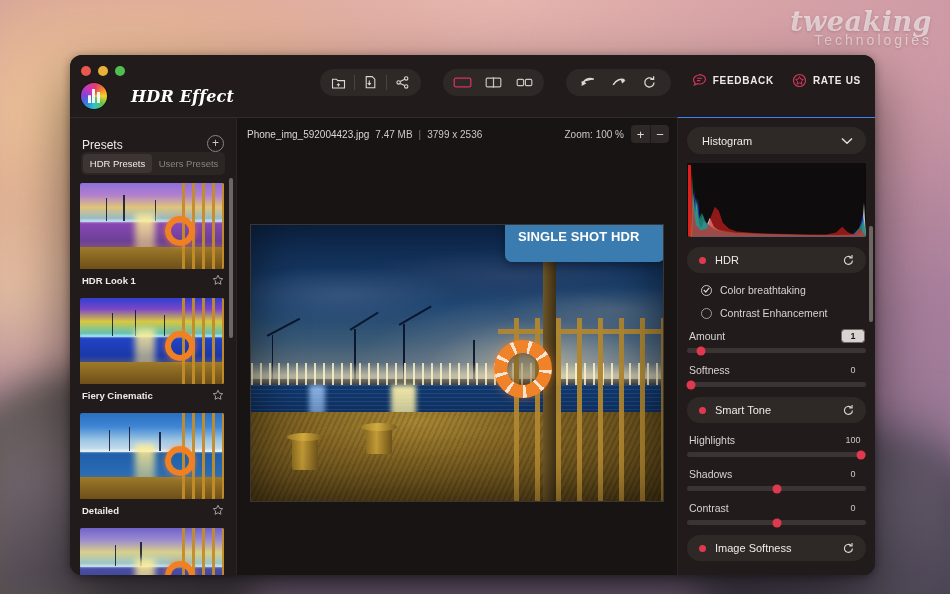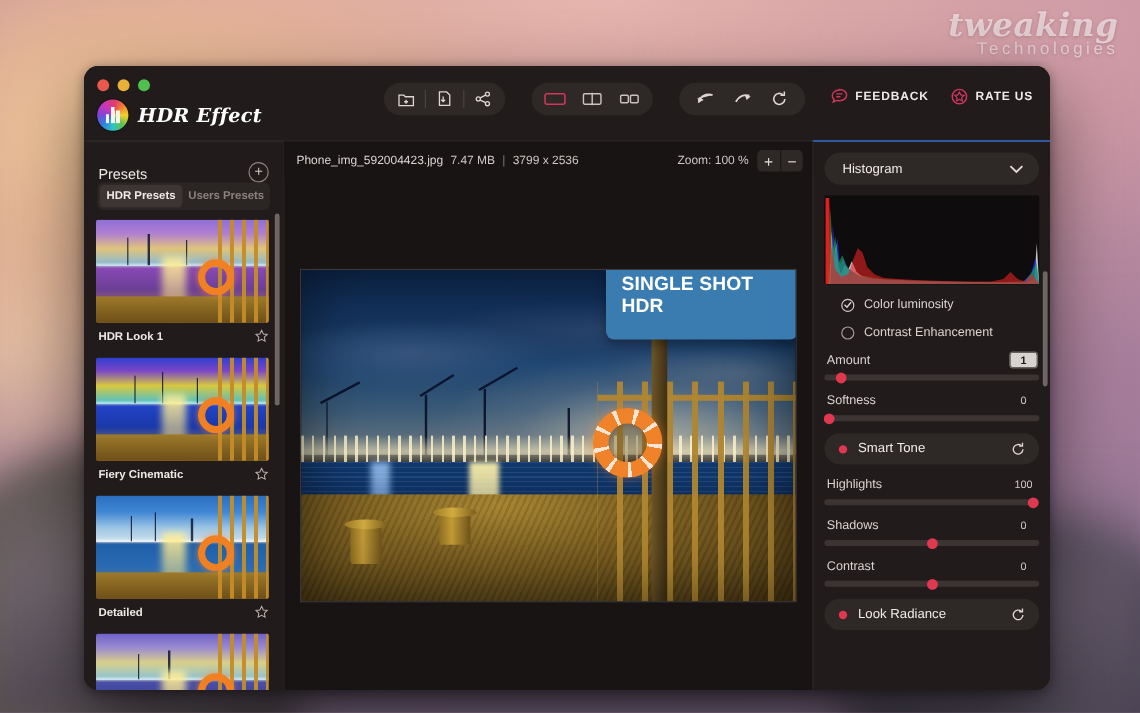--- a/index.html
+++ b/index.html
@@ -119,21 +119,21 @@
     background:
       linear-gradient(90deg,
         #f3f3f3 0 3px, transparent 3px 4.5px,
         #f3f3f3 4.5px 7.5px, transparent 7.5px 9px,
         #f3f3f3 9px 12px);
     clip-path: polygon(0 45%, 26% 45%, 26% 0, 62% 0, 62% 22%, 100% 22%, 100% 100%, 0 100%);
   }
   .brand-name {
     color: #fff; font-family: "DejaVu Serif", serif;
     font-style: italic; font-weight: 700;
-    font-size: 16px; letter-spacing: .2px;
+    font-size: 16px; letter-spacing: .2px; margin-left: 16px;
   }
 
   .toolbar-center {
     position: absolute; left: 250px; top: 14px;
     display: flex; align-items: center; gap: 22px;
   }
   .tool-group {
     display: flex; align-items: center;
     background: #2e2827;
     border-radius: 15px;
@@ -187,21 +187,21 @@
     font-size: 12px; line-height: 1; cursor: pointer;
     padding-bottom: 1px;
   }
   .presets-tabs {
     display: flex; margin: 0 11px 8px 11px;
     background: #2b2523; border-radius: 5px;
     padding: 2px; gap: 2px;
   }
   .ptab {
     flex: 1; text-align: center;
-    font-size: 9.5px; font-weight: 700;
+    font-size: 9.5px; font-weight: 400;
     padding: 4px 2px; border-radius: 4px;
     color: #8b8280; cursor: pointer;
     white-space: nowrap;
   }
   .ptab.active { background: #3c3533; color: #f0eae9; }
 
   .presets-list {
     flex: 1; overflow: hidden;
     padding: 0 10px 0 10px;
     position: relative;
@@ -433,21 +433,21 @@
     box-shadow: 0 3px 10px rgba(0,0,0,0.35);
   }
   .callout::after {
     content: "";
     position: absolute; right: -8px; top: 18px;
     border: 8px solid transparent;
     border-left-color: #3a7cb0;
     border-right-width: 0;
   }
   .callout-title {
-    font-size: 16px; font-weight: 700;
+    font-size: 13px; font-weight: 700;
     letter-spacing: .1px; margin-bottom: 5px;
   }
   .callout-body { font-size: 11px; line-height: 1.35; color: #f0f5fa; }
 
   
   .adjust-panel {
     width: 198px; flex: 0 0 198px;
     background: #211c1b;
     border-top: 1px solid #3b82f6;
     border-left: 1px solid #2a2423;
@@ -813,28 +813,36 @@
         <svg class="hist-canvas" viewBox="0 0 180 74" preserveAspectRatio="none">
           <rect x="0" y="0" width="180" height="74" fill="#0e0c0c"></rect>
           <rect x="1" y="2" width="3" height="72" fill="#e02020"></rect>
           <path d="M4,74 L6,30 L8,52 L10,40 L12,60 L14,66 L17,58 L20,62 L23,55 L27,64 L32,68 L40,70 L55,71 L80,72 L110,72.5 L140,73 L170,73 L176,70 L178,40 L180,74 Z" fill="#d8d8d8" opacity="0.92"></path>
           <path d="M5,74 L7,24 L9,48 L11,36 L13,58 L16,52 L19,60 L24,64 L30,68 L42,70 L60,71 L90,72 L130,72.6 L165,73 L173,66 L177,52 L180,74 Z" fill="#2030e8" opacity="0.78"></path>
           <path d="M3,74 L5,10 L7,46 L9,34 L12,56 L15,50 L18,58 L22,63 L28,66 L36,68 L48,70 L70,71 L100,72 L140,72.6 L168,72 L174,64 L178,56 L180,74 Z" fill="#20c040" opacity="0.55"></path>
           <path d="M2,74 L4,4 L6,44 L9,62 L14,68 L20,66 L24,54 L28,44 L32,48 L36,60 L42,66 L50,69 L62,70 L80,71 L100,71.5 L124,72 L140,72 L150,70 L156,64 L162,70 L168,72 L174,66 L180,74 Z" fill="#e02020" opacity="0.62"></path>
         </svg>
       </div>
 
+      <div class="section-head">
+        <span class="sec-dot"></span>
+        <span class="sec-title">HDR</span>
+        <svg width="13" height="13" viewBox="0 0 15 15">
+            <path d="M12 7.4a4.6 4.6 0 1 1-1.5-3.4" fill="none" stroke="#ddd6d4" stroke-width="1.3"></path>
+            <path d="M11.6 1.2v3.2H8.4" fill="none" stroke="#ddd6d4" stroke-width="1.3"></path>
+          </svg>
+      </div>
 
       <div class="radio-row">
         <span class="radio checked">
           <svg width="7" height="6" viewBox="0 0 7 6">
               <path d="M.8 3l2 2L6.2.9" fill="none" stroke="#d9d2d0" stroke-width="1.2"></path>
             </svg>
         </span>
-        <span class="radio-label">Color luminosity</span>
+        <span class="radio-label">Color breathtaking</span>
       </div>
       <div class="radio-row">
         <span class="radio"></span>
         <span class="radio-label">Contrast Enhancement</span>
       </div>
 
       <div class="slider-block">
         <div class="slider-top">
           <span class="slider-label">Amount</span>
           <span class="slider-val editing">1</span>
@@ -888,21 +896,21 @@
           <span class="slider-label">Contrast</span>
           <span class="slider-val">0</span>
         </div>
         <div class="track">
           <span class="knob" style="left:50%"></span>
         </div>
       </div>
 
       <div class="section-head">
         <span class="sec-dot"></span>
-        <span class="sec-title">Look Radiance</span>
+        <span class="sec-title">Image Softness</span>
         <svg width="13" height="13" viewBox="0 0 15 15">
             <path d="M12 7.4a4.6 4.6 0 1 1-1.5-3.4" fill="none" stroke="#ddd6d4" stroke-width="1.3"></path>
             <path d="M11.6 1.2v3.2H8.4" fill="none" stroke="#ddd6d4" stroke-width="1.3"></path>
           </svg>
       </div>
 
       <div class="adjust-scrollbar"></div>
     </div>
 
   </div>

